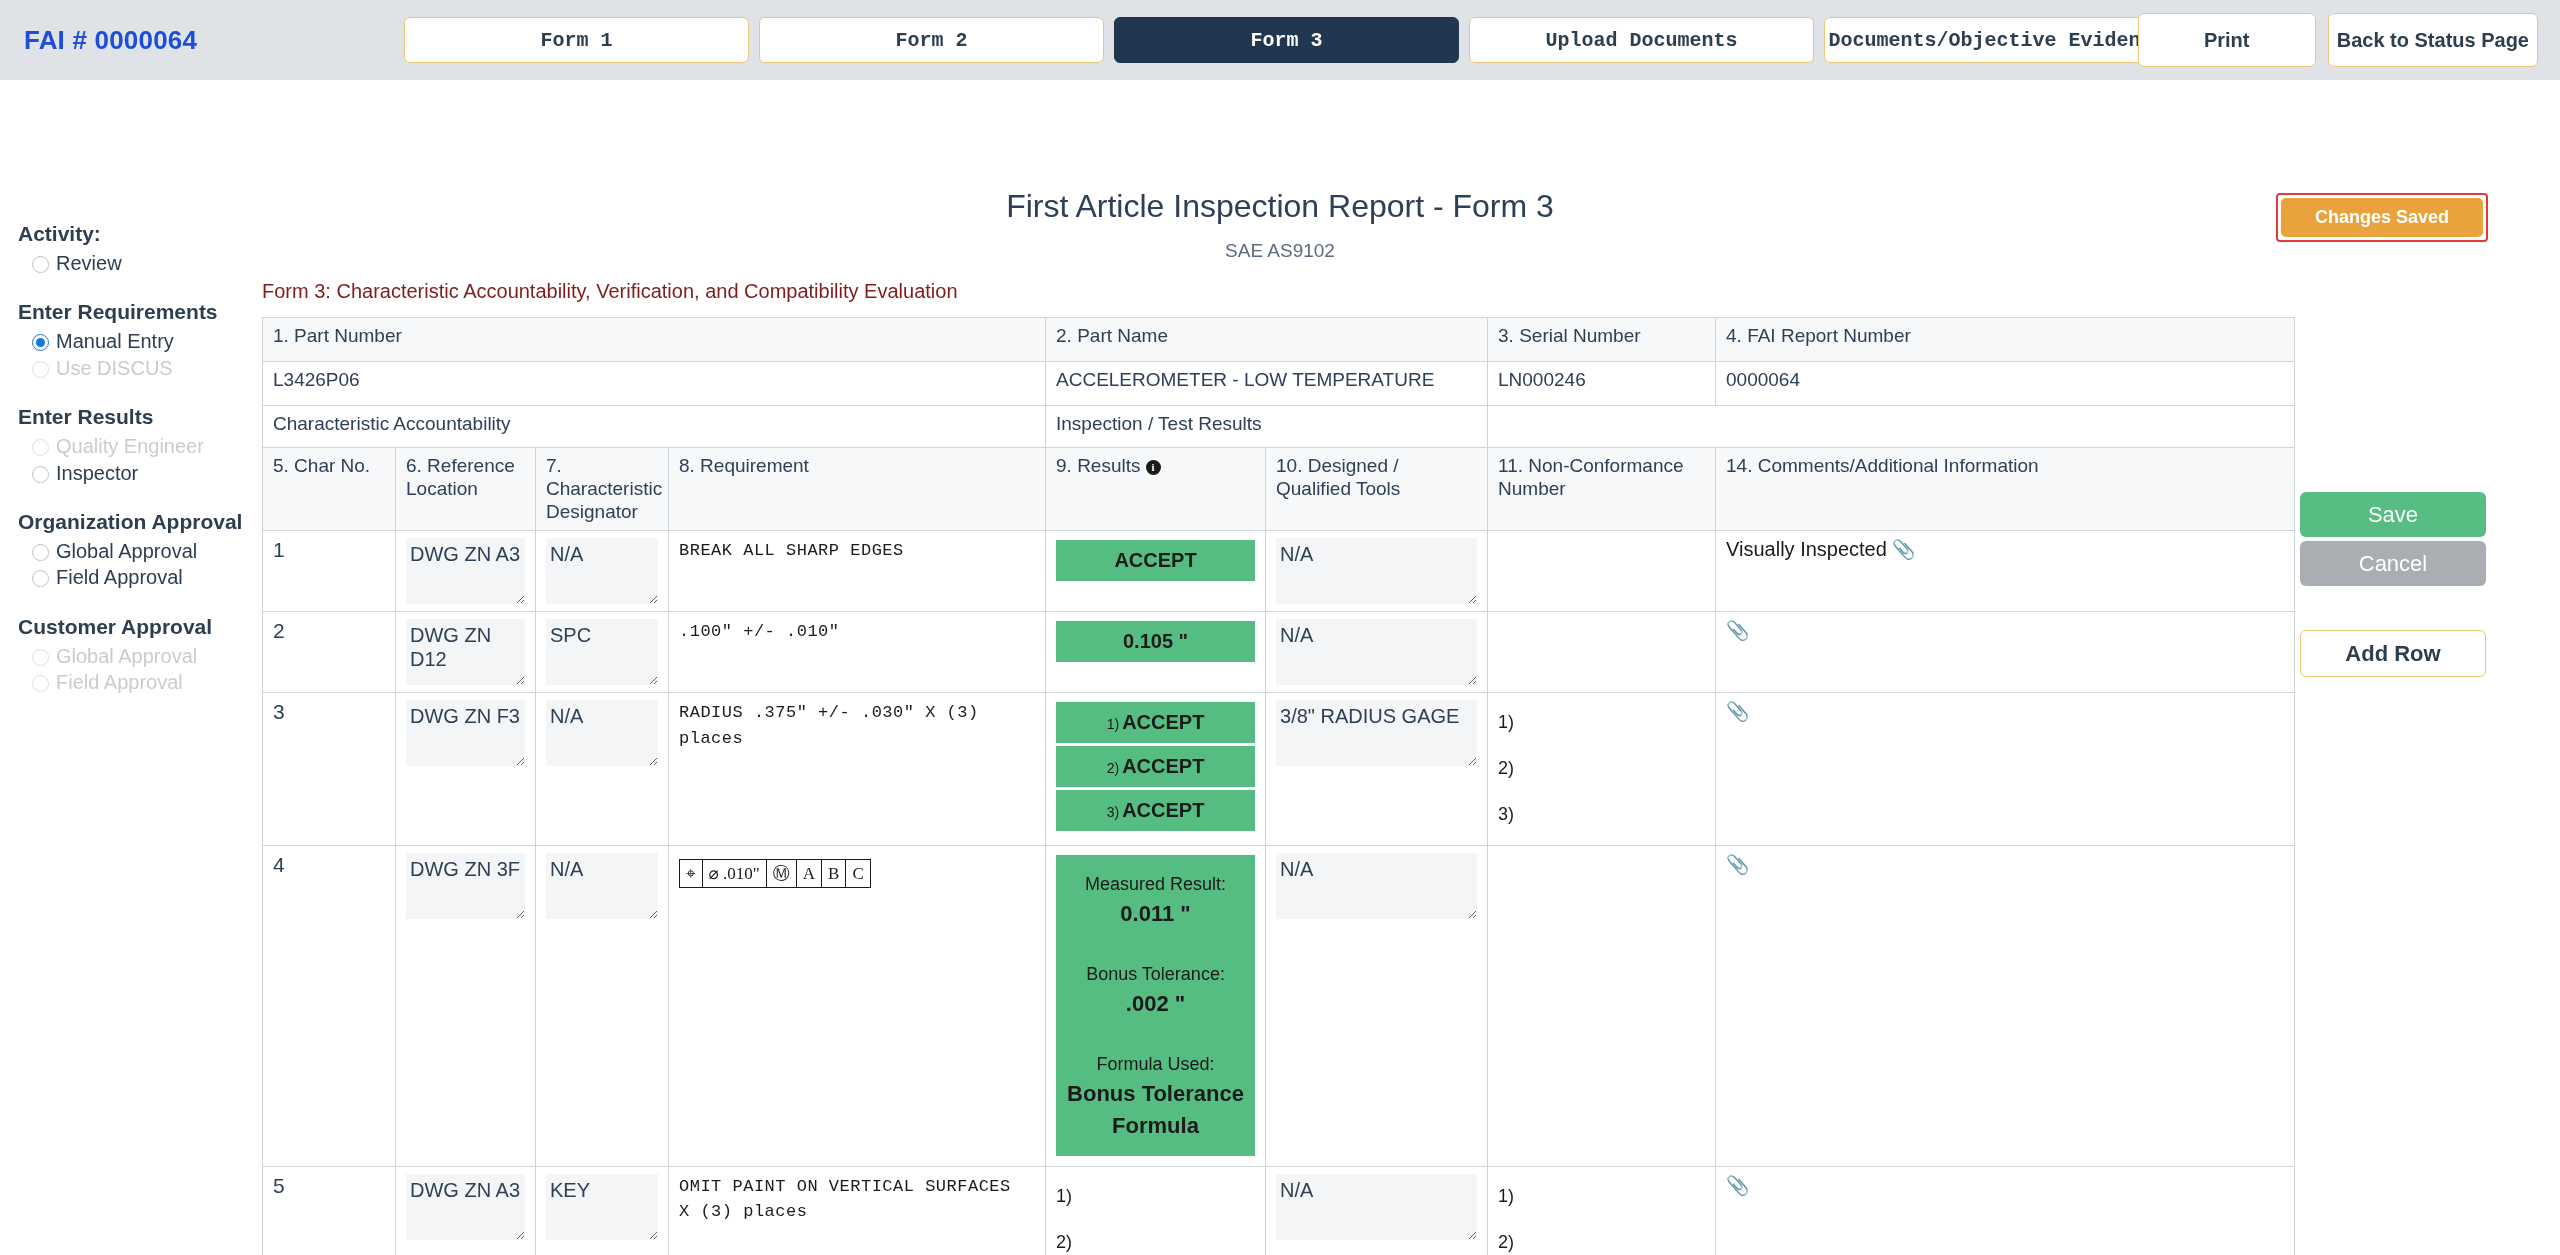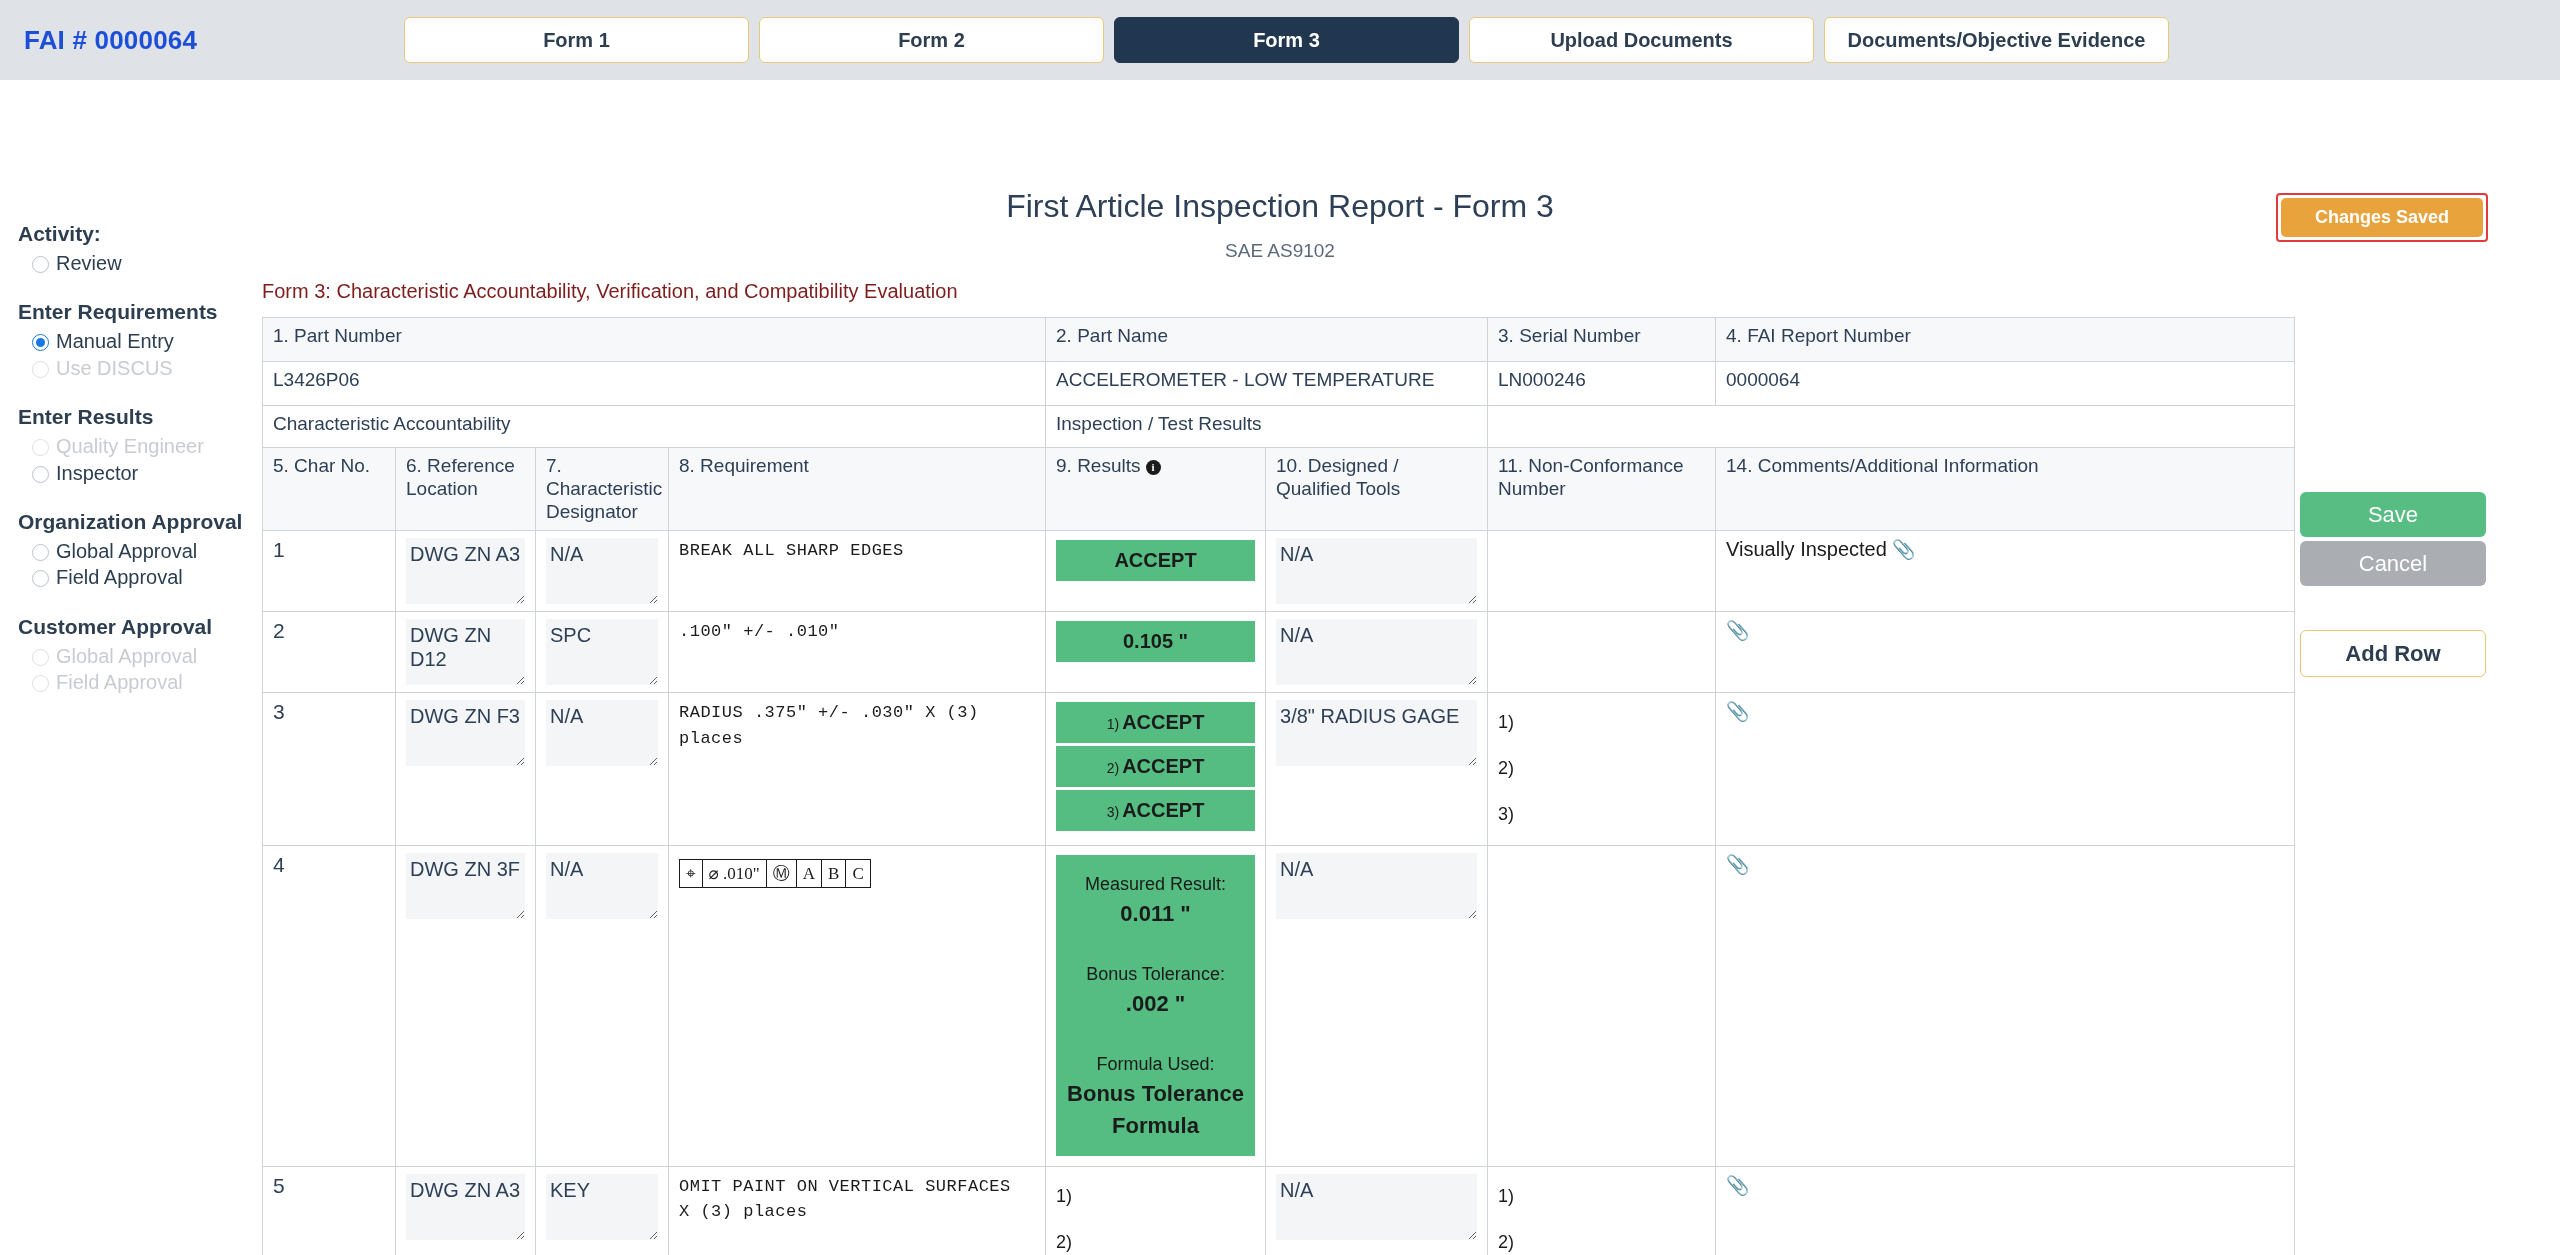--- a/index.html
+++ b/index.html
@@ -28,20 +28,21 @@
   .tabs{ display:flex; align-items:center; gap:10px; }
   .tab{
     background:#ffffff;
     border:1.5px solid #e8c877;
     border-radius:6px;
     height:46px;
     display:flex; align-items:center; justify-content:center;
     font-size:20px; font-weight:600; color:#2c3e50;
     cursor:pointer; white-space:nowrap;
     padding:16px 10px;
+    font-family:Liberation Mono, monospace;
   }
   .tab.w1{ width:345px; }
   .tab.w2{ width:345px; }
   .tab.w3{ width:345px; }
   .tab.w4{ width:345px; }
   .tab.w5{ width:345px; }
   .tab.active{
     background:#21374f; color:#ffffff; border-color:#21374f;
   }
   .right-btns{ position:absolute; right:22px; top:13px; display:flex; gap:12px; }
@@ -201,20 +202,24 @@
 
 <div class="topbar">
   <div class="fai-num">FAI # 0000064</div>
   <div class="tabs">
     <div class="tab w1">Form 1</div>
     <div class="tab w2">Form 2</div>
     <div class="tab w3 active">Form 3</div>
     <div class="tab w5">Upload Documents</div>
     <div class="tab w4">Documents/Objective Evidence</div>
   </div>
+  <div class="right-btns">
+    <div class="rbtn">Print</div>
+    <div class="rbtn">Back to Status Page</div>
+  </div>
 </div>
 
 <div class="page">
 
   <div class="sidebar">
     <div class="sb-head">Activity:</div>
 
     <div class="sb-opt">
       <span class="radio"></span>
       <span class="sb-lbl">Review</span>

